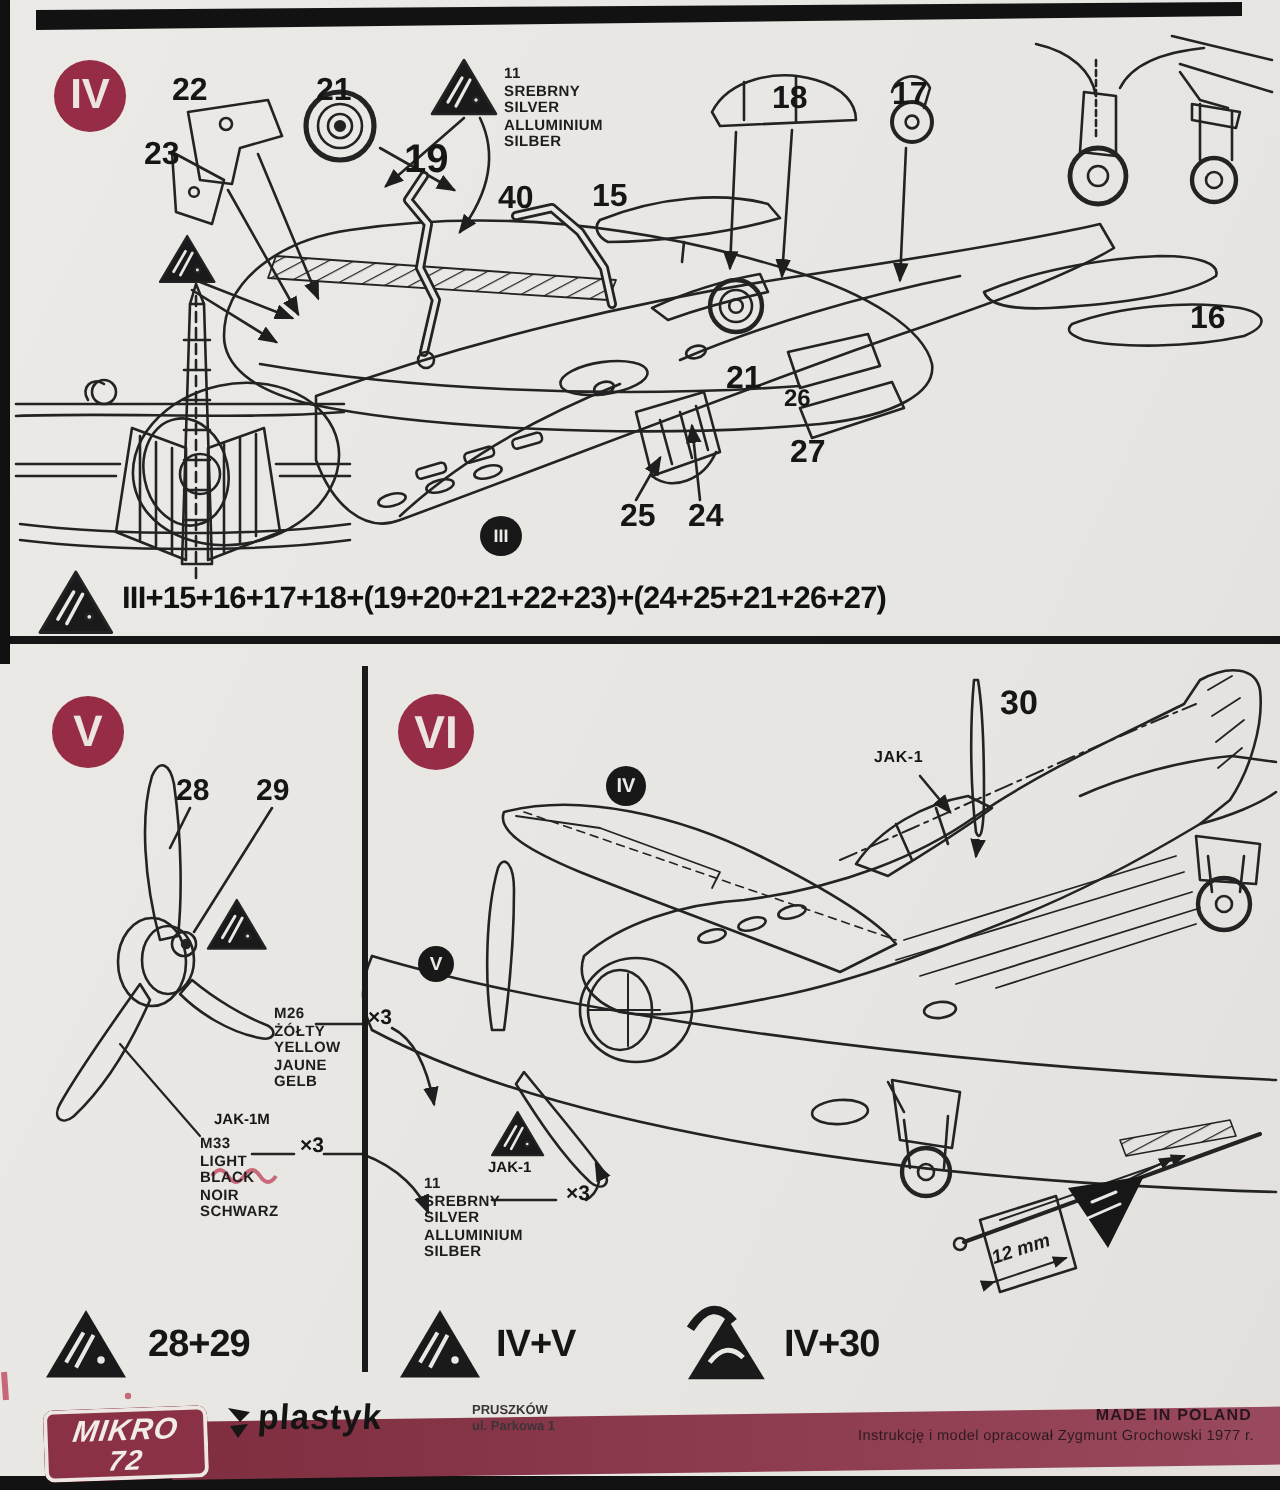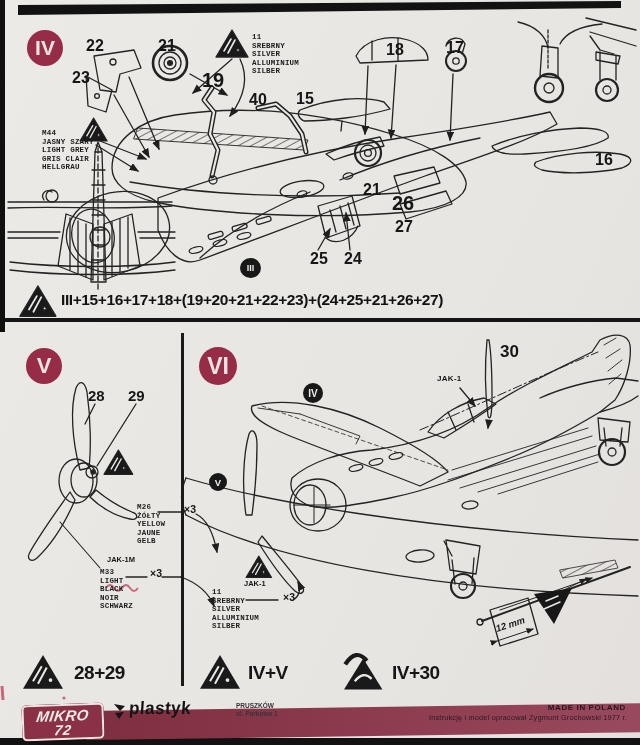--- a/index.html
+++ b/index.html
@@ -6,21 +6,21 @@
   .sheet{position:relative;width:640px;height:745px;overflow:hidden;
     background:linear-gradient(115deg,#eceae7 0%,#e8e7e3 40%,#e6e5e2 70%,#e3dfdd 100%);
     font-family:"Liberation Sans",sans-serif;color:#1b1b1b;}
   .art{position:absolute;left:0;top:0;}
   .lbl{position:absolute;font-weight:700;color:#161616;line-height:1;white-space:nowrap;}
   .badge{position:absolute;border-radius:50%;background:#962c45;color:#ece4e1;
     display:flex;align-items:center;justify-content:center;font-weight:700;}
   .minibadge{position:absolute;border-radius:50%;background:#181818;color:#eceae6;
     display:flex;align-items:center;justify-content:center;font-weight:700;}
   .paintblock{position:absolute;font-size:7.5px;line-height:8.5px;font-weight:700;
-    letter-spacing:.2px;color:#1d1d1d;white-space:nowrap;font-family:Liberation Mono, monospace;}
+    letter-spacing:.2px;color:#1d1d1d;white-space:nowrap;}
   .qty{position:absolute;font-weight:800;font-size:10.5px;color:#161616;}
   .formula{position:absolute;left:61px;top:291px;font-size:15.5px;font-weight:800;
     letter-spacing:-.4px;color:#121212;}
   .legend-lbl{font-size:19px;font-weight:800;letter-spacing:-.5px;}
   .hdivider{position:absolute;left:0;top:318px;width:640px;height:4px;background:#161616;}
   .vdivider{position:absolute;left:181px;top:333px;width:3px;height:353px;background:#1a1a1a;}
   .strip-left{position:absolute;left:0;top:0;width:5px;height:332px;background:#101010;}
   .strip-bottom{position:absolute;left:0;top:738px;width:640px;height:7px;background:#121212;}
   .footer-band{position:absolute;left:86px;top:711px;width:560px;height:29px;
     background:linear-gradient(90deg,#7e2e3f,#8e3c50 55%,#9a4a5e);transform:rotate(-.8deg);transform-origin:left center;}
@@ -278,42 +278,35 @@
   <span class="lbl" style="left:86px;top:38px;font-size:16px;">22</span>
   <span class="lbl" style="left:158px;top:38px;font-size:16px;">21</span>
   <span class="lbl" style="left:72px;top:70px;font-size:16px;">23</span>
   <span class="lbl" style="left:202px;top:70px;font-size:20px;">19</span>
   <span class="lbl" style="left:249px;top:92px;font-size:16px;">40</span>
   <span class="lbl" style="left:296px;top:91px;font-size:16px;">15</span>
   <span class="lbl" style="left:386px;top:42px;font-size:16px;">18</span>
   <span class="lbl" style="left:446px;top:40px;font-size:16px;">17</span>
   <span class="lbl" style="left:595px;top:152px;font-size:16px;">16</span>
   <span class="lbl" style="left:363px;top:182px;font-size:16px;">21</span>
-  <span class="lbl" style="left:392px;top:193px;font-size:20px;">26</span>
+  <span class="lbl" style="left:392px;top:193px;font-size:12px;">26</span>
   <span class="lbl" style="left:395px;top:219px;font-size:16px;">27</span>
   <span class="lbl" style="left:310px;top:251px;font-size:16px;">25</span>
   <span class="lbl" style="left:344px;top:251px;font-size:16px;text-align:center;">24</span>
 
   <div class="minibadge" style="left:240px;top:258px;width:21px;height:20px;font-size:9px;">III</div>
 
   <div class="paintblock" style="left:252px;top:33px;">
     <div>11</div>
     <div>SREBRNY</div>
     <div>SILVER</div>
     <div>ALLUMINIUM</div>
     <div>SILBER</div>
   </div>
 
-  <div class="paintblock" style="left:42px;top:129px;">
-    <div>M44</div>
-    <div>JASNY SZARY</div>
-    <div>LIGHT GREY</div>
-    <div>GRIS CLAIR</div>
-    <div>HELLGRAU</div>
-  </div>
 
   <div class="formula">III+15+16+17+18+(19+20+21+22+23)+(24+25+21+26+27)</div>
 
   <div class="badge" style="left:26px;top:348px;width:36px;height:36px;font-size:22px;">V</div>
   <span class="lbl" style="left:88px;top:388px;font-size:15px;">28</span>
   <span class="lbl" style="left:128px;top:388px;font-size:15px;">29</span>
 
   <div class="paintblock" style="left:137px;top:503px;">
     <div>M26</div>
     <div>ŻÓŁTY</div>

